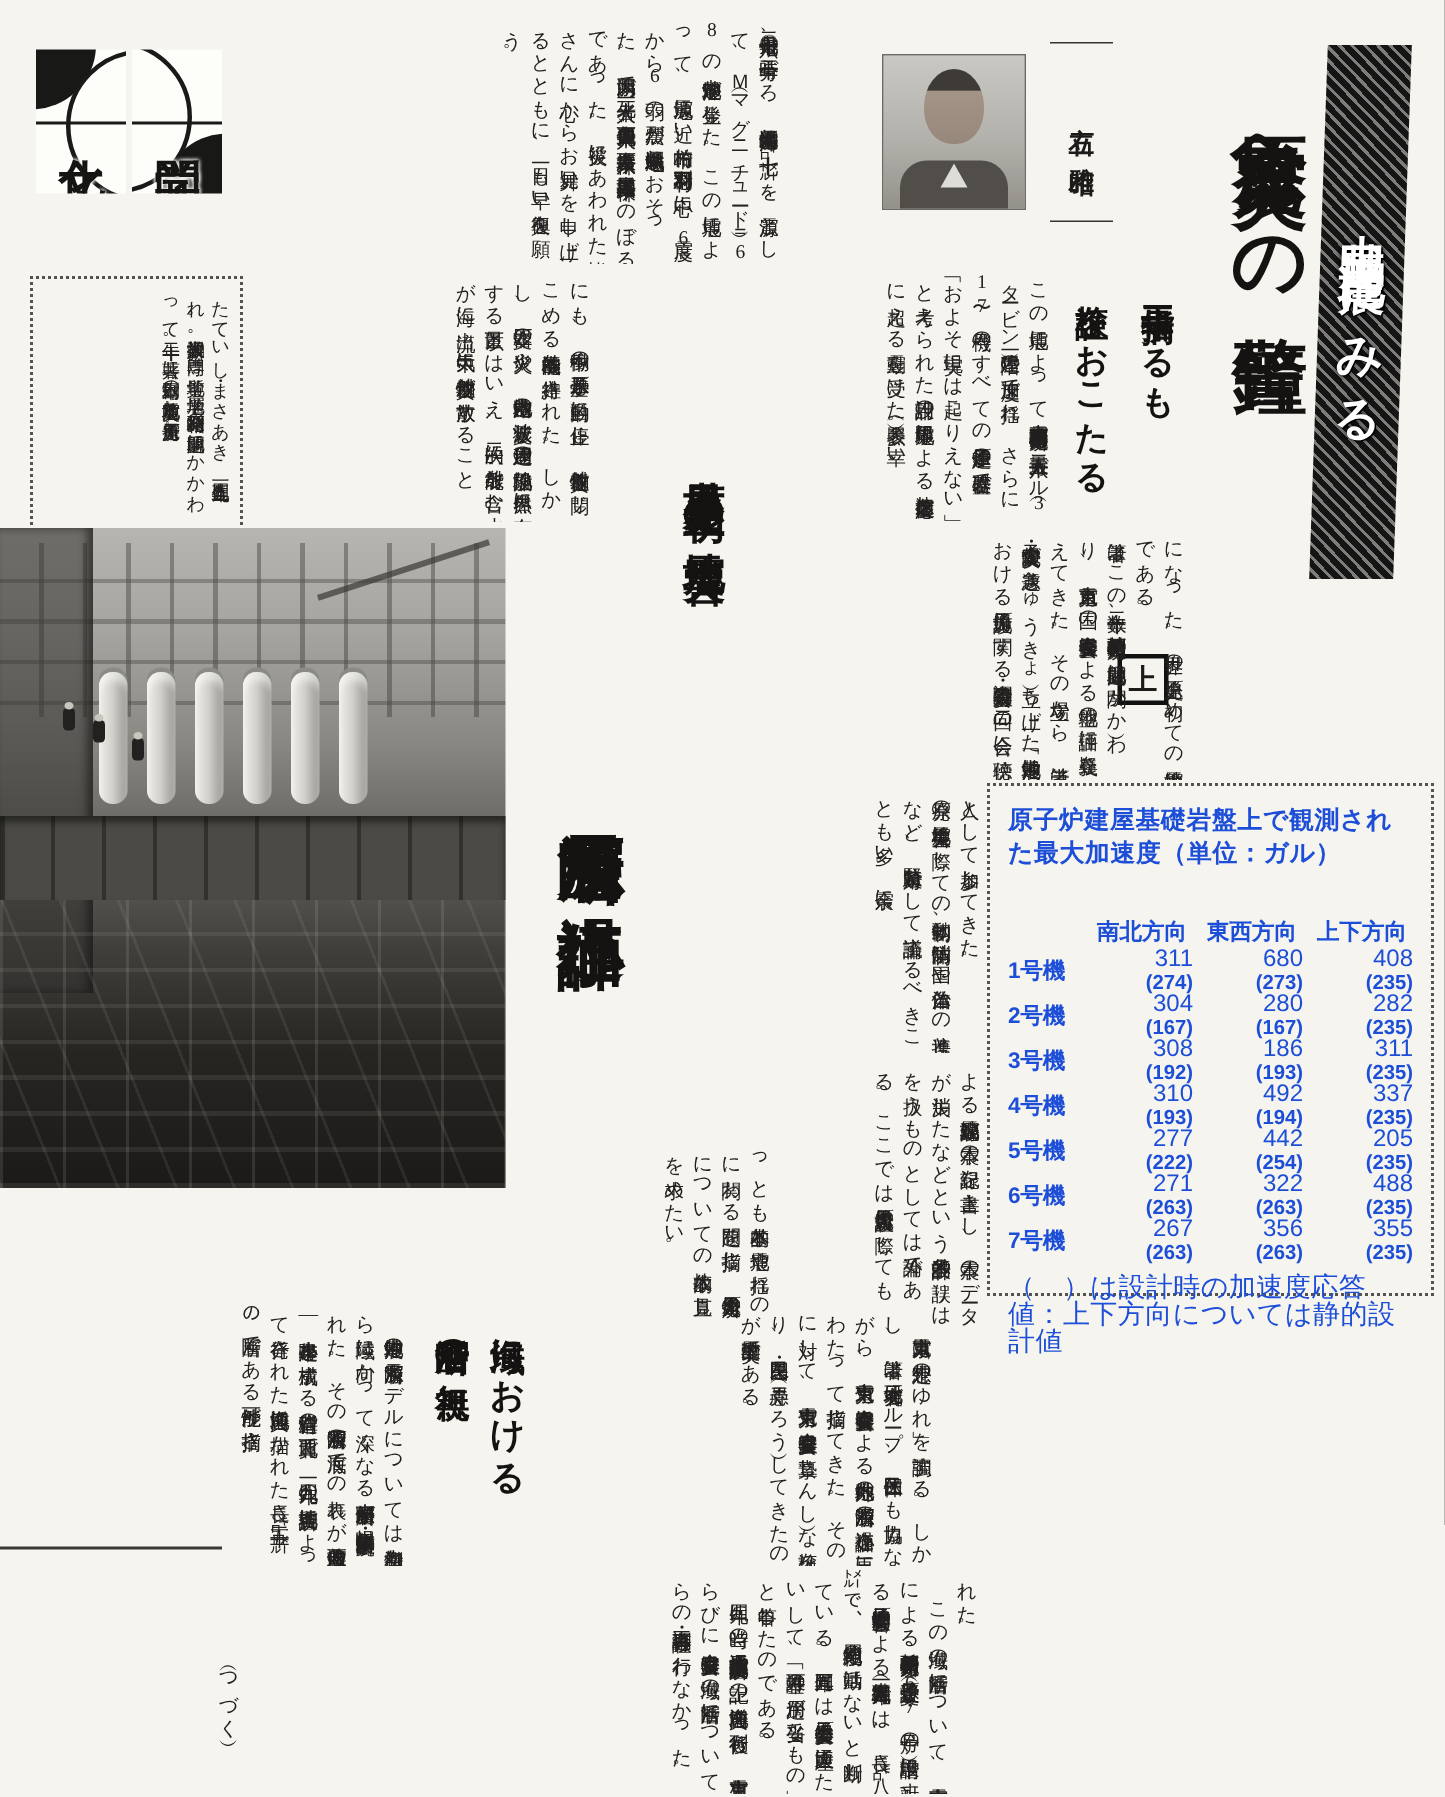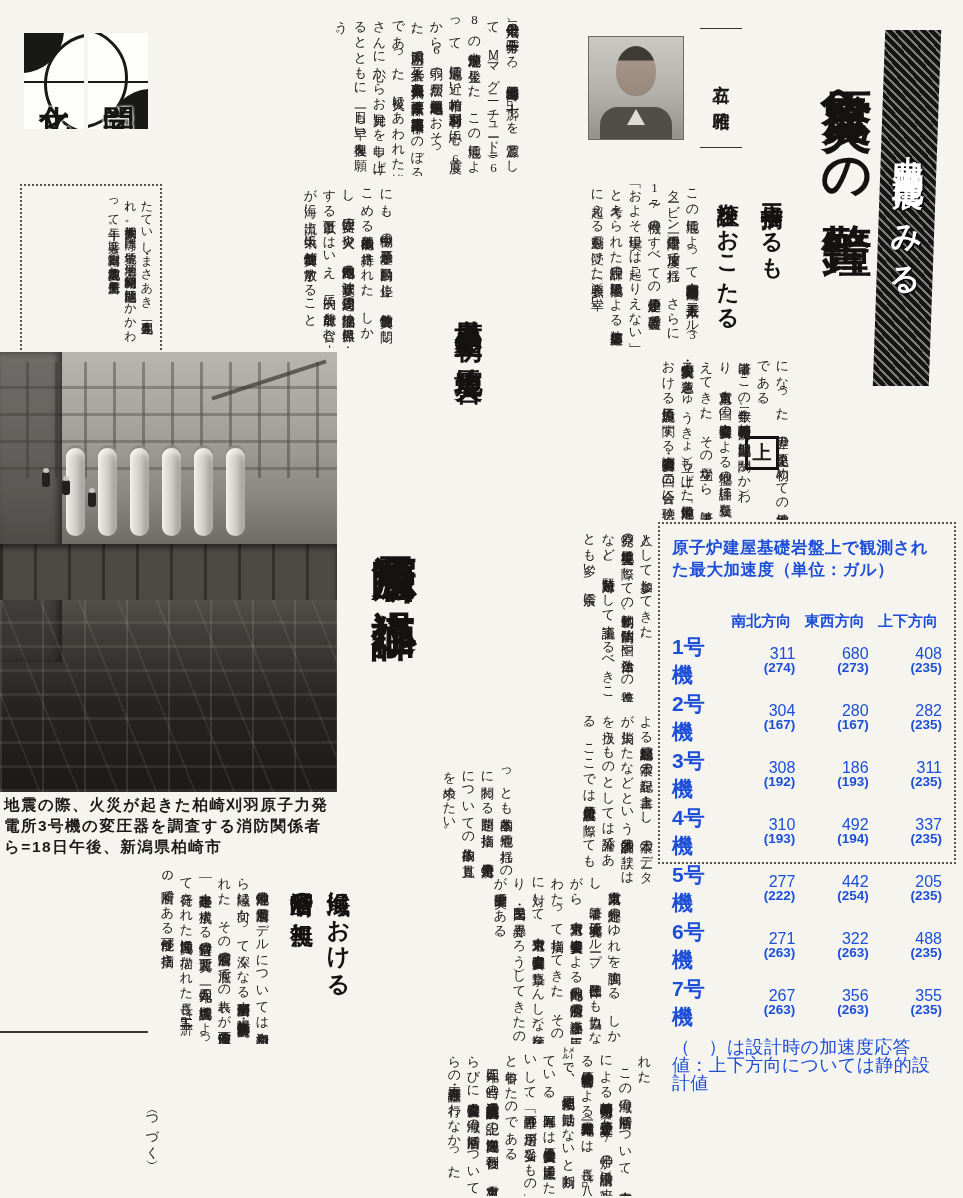--- a/index.html
+++ b/index.html
@@ -86,21 +86,21 @@
          font-size:15.5px;line-height:21px;letter-spacing:1.5px;color:#1b1a18;}
   
   .accel{position:absolute;left:658px;top:522px;width:298px;height:342px;border:2px dotted #55534f;
          box-sizing:border-box;padding:12px 12px 6px 12px;
          font-family:"Liberation Sans","DejaVu Sans",sans-serif;color:#1d4ed8;}
   .accel .t-title{font-size:16.5px;font-weight:bold;line-height:22px;letter-spacing:.5px;margin-bottom:6px;}
   .thead,.trow{display:grid;grid-template-columns:50px 1fr 1fr 1fr;margin-top:32px;}
   .thead{font-size:15px;font-weight:bold;margin-bottom:2px;}
   .thead .hcell{text-align:right;padding-right:4px;}
   .trow{align-items:center;margin:1px 0;}
-  .tlabel{font-size:21px;font-weight:bold;}
+  .tlabel{font-size:15px;font-weight:bold;}
   .tcell{text-align:right;line-height:14.5px;}
   .tmain{font-size:16px;}
   .tdesign{font-size:13.5px;font-weight:bold;}
   .t-foot{font-size:18px;line-height:18px;margin-top:7px;letter-spacing:.3px;}
   .endrule{position:absolute;left:0;top:1031px;width:148px;height:2px;background:#3a3935;}
   .tsuzuku{left:138px;top:1106px;width:24px;height:92px;font-size:13px;}
 </style>
 </head>
 <body>
 
@@ -165,21 +165,20 @@
         <div class="bushing"></div>
       <div class="bushing"></div>
         <div class="bushing"></div>
     </div>
     <div class="deck"></div>
     <div class="scaffold"></div>
     <div class="worker" style="left:42px;top:120px;"></div>
     <div class="worker" style="left:62px;top:128px;"></div>
     <div class="worker" style="left:88px;top:140px;"></div>
   </div>
-  <div class="caption">地震の際、火災が起きた柏崎刈羽原子力発電所3号機の変圧器を調査する消防関係者ら=18日午後、新潟県柏崎市</div>
 
   <div class="accel">
     <div class="t-title">原子炉建屋基礎岩盤上で観測された最大加速度（単位：ガル）</div>
     <div class="thead">
       <div class="hcell"></div>
       <div class="hcell">南北方向</div>
       <div class="hcell">東西方向</div>
       <div class="hcell">上下方向</div>
     </div>
     <div>

